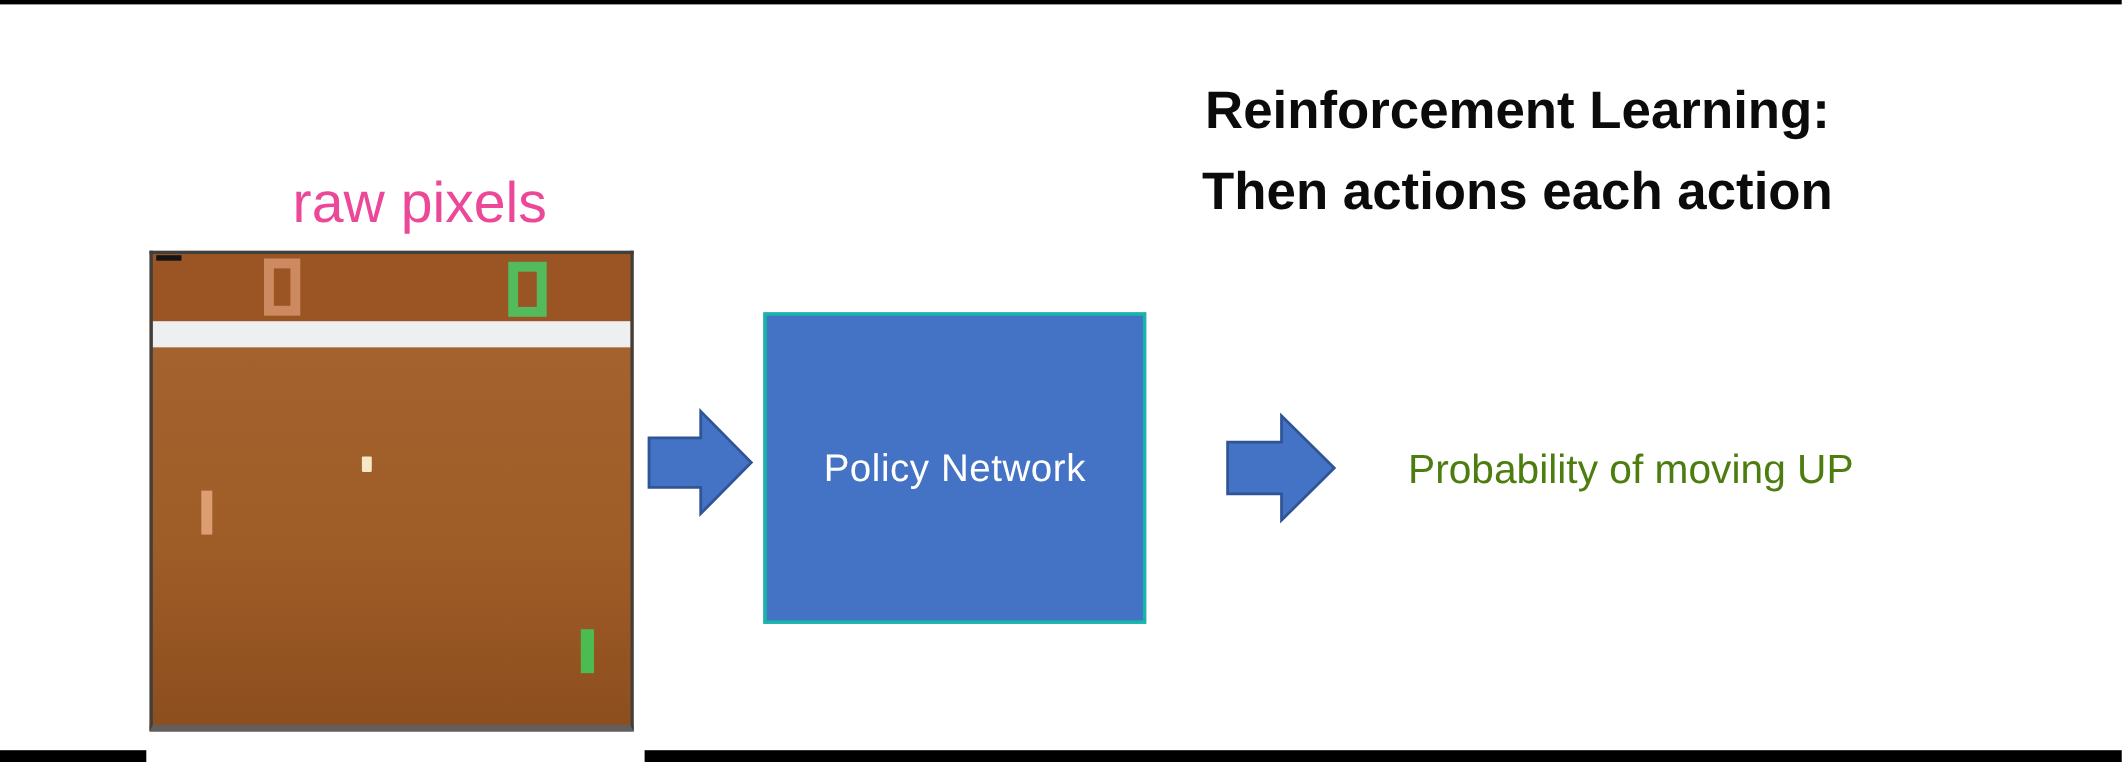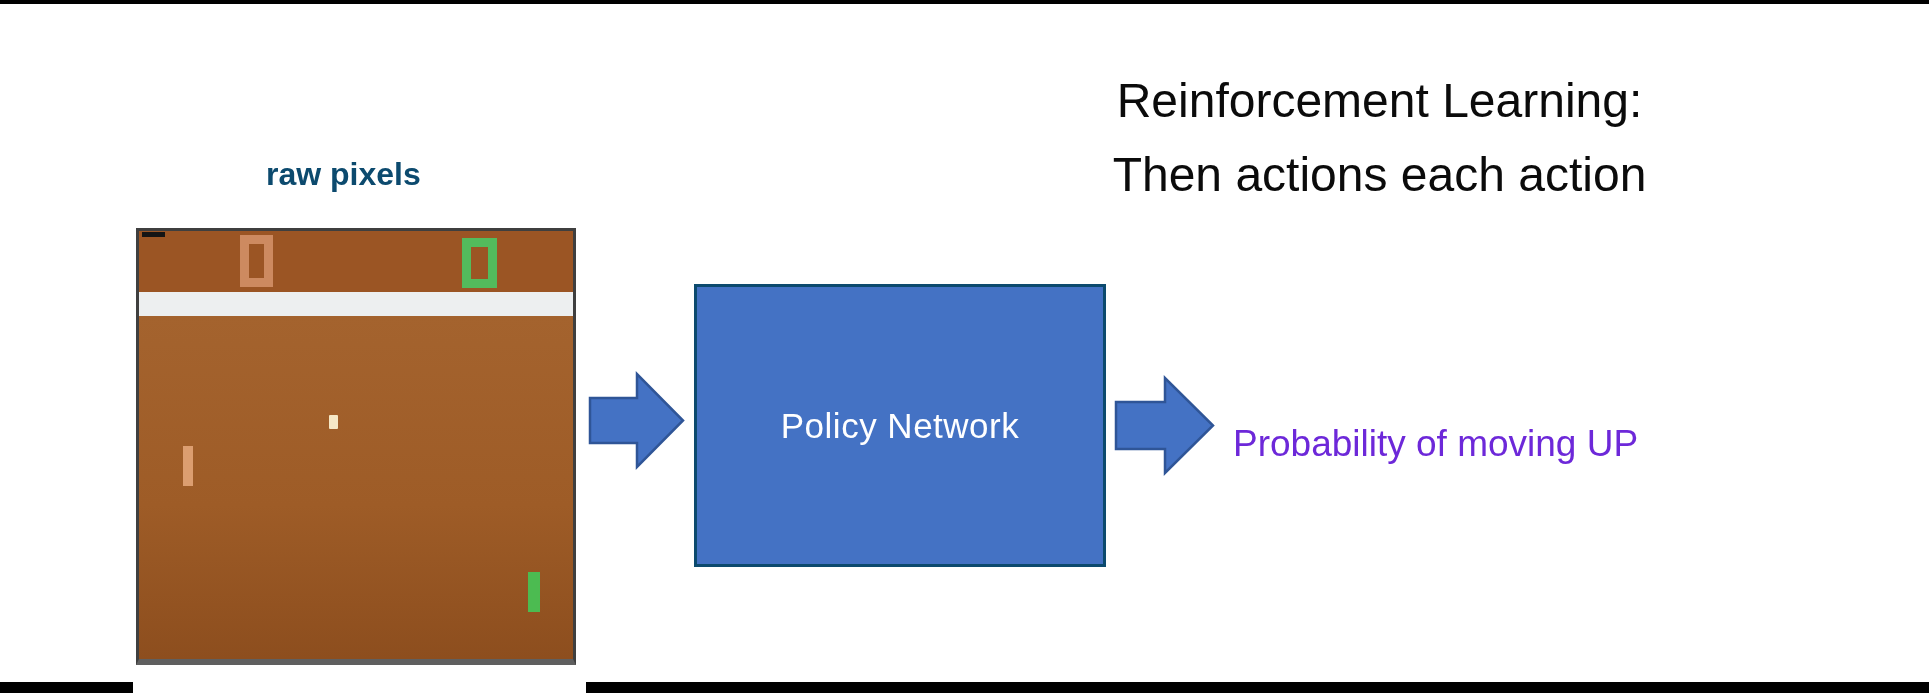--- a/index.html
+++ b/index.html
@@ -9,27 +9,27 @@
   }
   
   .top-bar{position:absolute;left:0;top:0;width:1929px;height:4px;background:#000;}
   .bottom-bar-left{position:absolute;left:0;top:682px;width:133px;height:11px;background:#000;}
   .bottom-bar-right{position:absolute;left:586px;top:682px;width:1343px;height:11px;background:#000;}
 
   
   .title{
     position:absolute;left:830px;top:64px;width:1099px;
     text-align:center;color:#0b0b0b;
-    font-size:48px;line-height:74px;font-weight:400;white-space:nowrap;
+    font-size:48px;line-height:74px;font-weight:700;white-space:nowrap;
   }
 
   
   .raw-label{
     position:absolute;left:266px;top:158px;
-    font-size:32px;line-height:1.05;color:#0c4a6e;font-weight:700;
+    font-size:52px;line-height:1.05;color:#ec4899;font-weight:400;
   }
 
   
   .pong{
     position:absolute;left:136px;top:228px;width:434px;height:428px;
     border:3px solid #3f3f3f;border-bottom:6px solid #5f5f5f;
     background:#9b5524;
   }
   .pong-score-area{position:absolute;left:0;top:0;width:434px;height:61px;background:#9b5524;}
   .pong-white-band{position:absolute;left:0;top:61px;width:434px;height:24px;background:#edeff0;}
@@ -43,30 +43,30 @@
   .paddle{position:absolute;}
   .paddle.left{left:44px;top:215px;width:10px;height:40px;background:#dc9e70;}
   .paddle.right{left:389px;top:341px;width:12px;height:40px;background:#4cbb51;}
 
   
   .arrow-svg{position:absolute;overflow:visible;}
   .arrow-shape{fill:#4472C4;stroke:#2F5597;stroke-width:2.5px;stroke-linejoin:miter;}
 
   
   .policy-box{
-    position:absolute;left:694px;top:284px;width:412px;height:283px;
-    background:#4472C4;border:3px solid #0c4a6e;box-sizing:border-box;
+    position:absolute;left:694px;top:284px;width:348px;height:283px;
+    background:#4472C4;border:3px solid #14b8a6;box-sizing:border-box;
     display:flex;align-items:center;justify-content:center;
   }
   .policy-box-label{color:#ffffff;font-size:35px;font-weight:500;letter-spacing:.5px;}
 
   
   .output-label{
-    position:absolute;left:1233px;top:406px;
-    font-size:37px;font-weight:500;color:#6d28d9;white-space:nowrap;margin-top:17px;
+    position:absolute;left:1280px;top:406px;
+    font-size:37px;font-weight:500;color:#4d7c0f;white-space:nowrap;
   }
 </style>
 </head>
 <body>
 
 <div class="stage">
 
   <div class="top-bar"></div>
 
   <div class="title">

